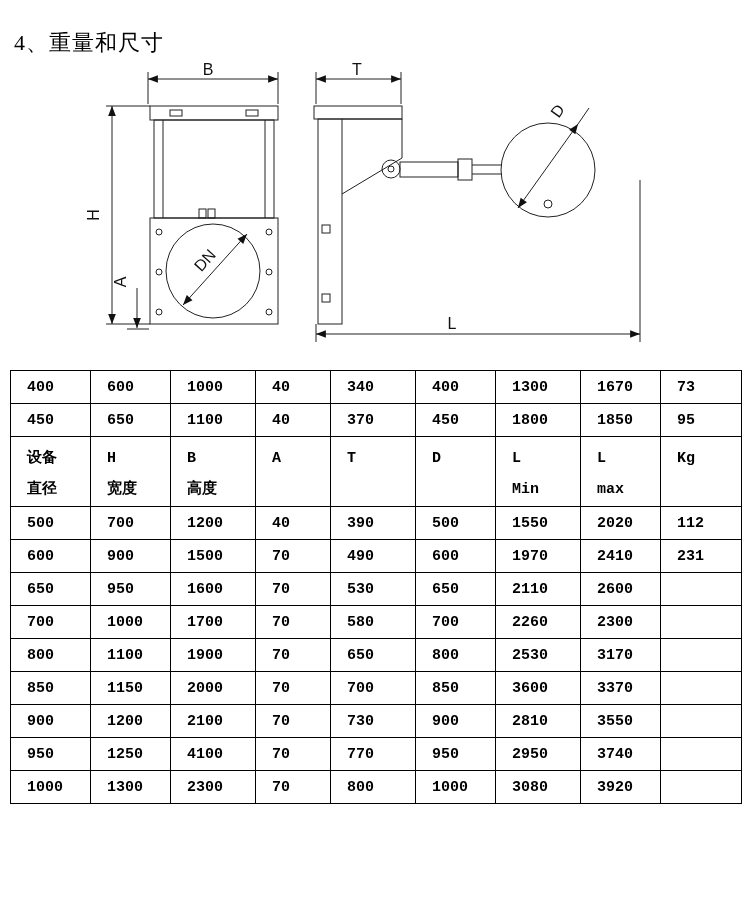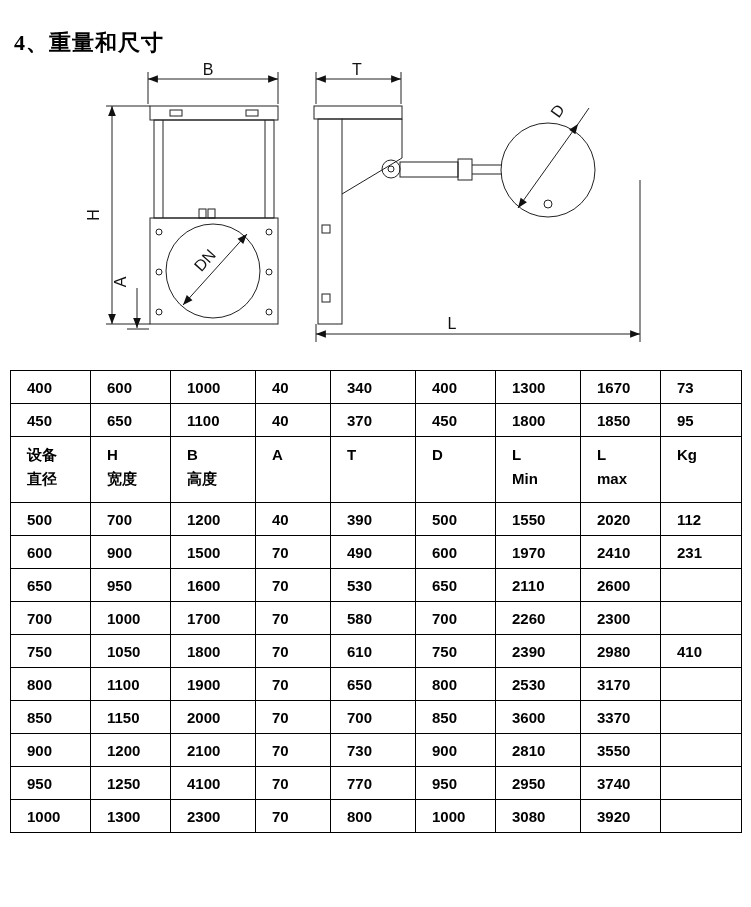--- a/index.html
+++ b/index.html
@@ -5,50 +5,50 @@
   html, body { margin: 0; padding: 0; background: #ffffff; }
   body {
     width: 751px;
     height: 907px;
     font-family: "Liberation Serif", serif;
     color: #000;
     position: relative;
     overflow: hidden;
   }
   .title {
-    font-weight: bold;
+    font-weight: normal;
     font-size: 22px;
     margin: 28px 0 2px 14px;
     letter-spacing: 1px;
   }
   svg.figure { display: block; margin-top: 4px; }
   table.dims {
     border-collapse: collapse;
     table-layout: fixed;
     width: 731px;
     margin: 8px 0 0 10px;
-    font-family: Liberation Sans, sans-serif;
+    font-family: Liberation Mono, monospace;
     font-weight: bold;
     font-size: 15px;
     border-radius: 11px;
   }
   table.dims td {
     border: 1px solid #000;
     height: 30px;
     padding: 1px 4px 1px 16px;
     vertical-align: middle;
     white-space: pre-line;
     text-align: left;
     overflow: hidden;
   }
   table.dims tr.hdr td {
     height: 58px;
     vertical-align: top;
     padding-top: 6px;
-    line-height: 24px;
+    line-height: 31px;
   }
 </style>
 </head>
 <body>
 
 <h1 class="title">4、重量和尺寸</h1>
 
 <svg class="figure" width="751" height="300" viewBox="0 0 751 300">
   <defs>
     <marker id="arrow" viewBox="0 0 10 8" markerWidth="11" markerHeight="9" refX="9.5" refY="4" orient="auto-start-reverse">
@@ -224,31 +224,20 @@
         <td>1000</td>
         <td>1700</td>
         <td>70</td>
         <td>580</td>
         <td>700</td>
         <td>2260</td>
         <td>2300</td>
         <td></td>
       </tr>
       <tr class="">
-        <td>750</td>
-        <td>1050</td>
-        <td>1800</td>
-        <td>70</td>
-        <td>610</td>
-        <td>750</td>
-        <td>2390</td>
-        <td>2980</td>
-        <td>410</td>
-      </tr>
-      <tr class="">
         <td>800</td>
         <td>1100</td>
         <td>1900</td>
         <td>70</td>
         <td>650</td>
         <td>800</td>
         <td>2530</td>
         <td>3170</td>
         <td></td>
       </tr>

